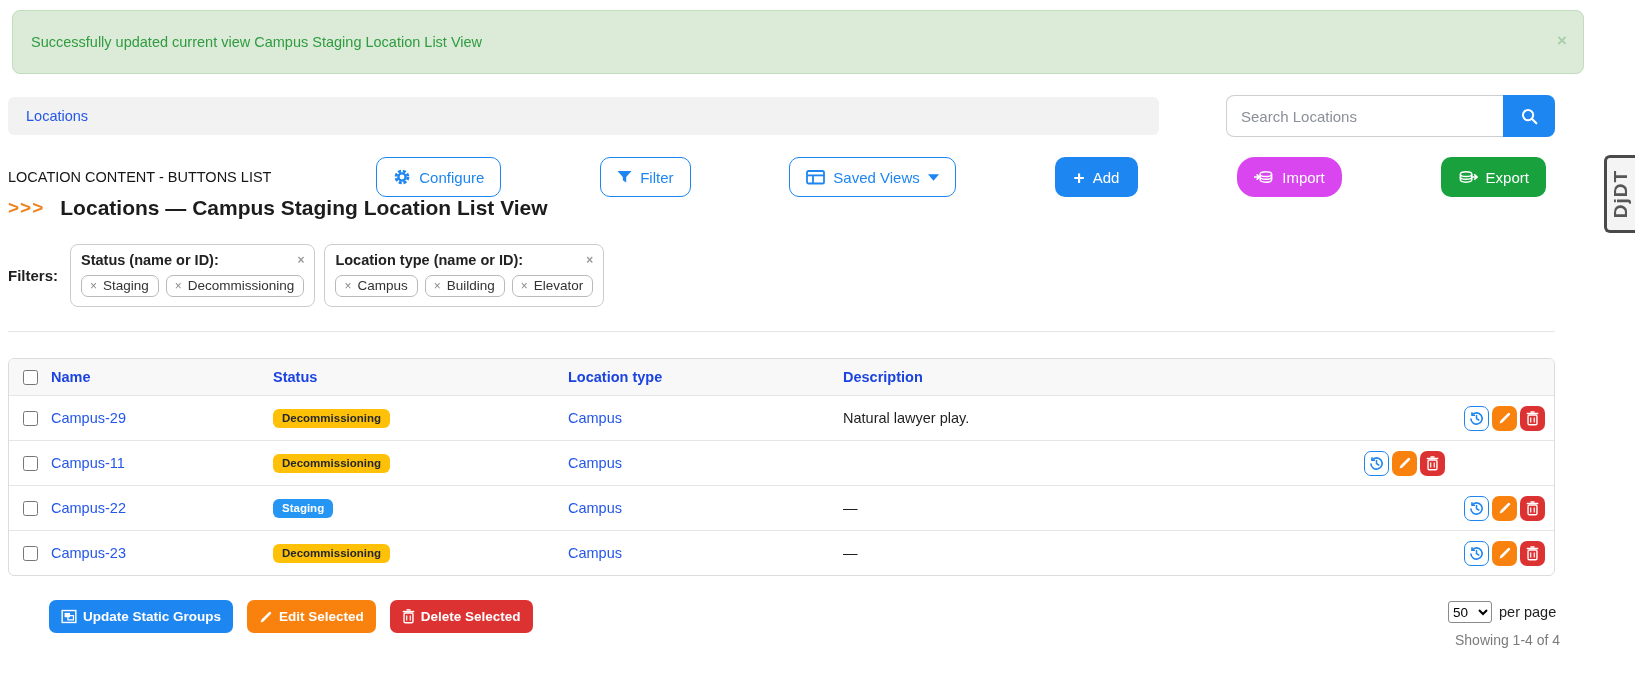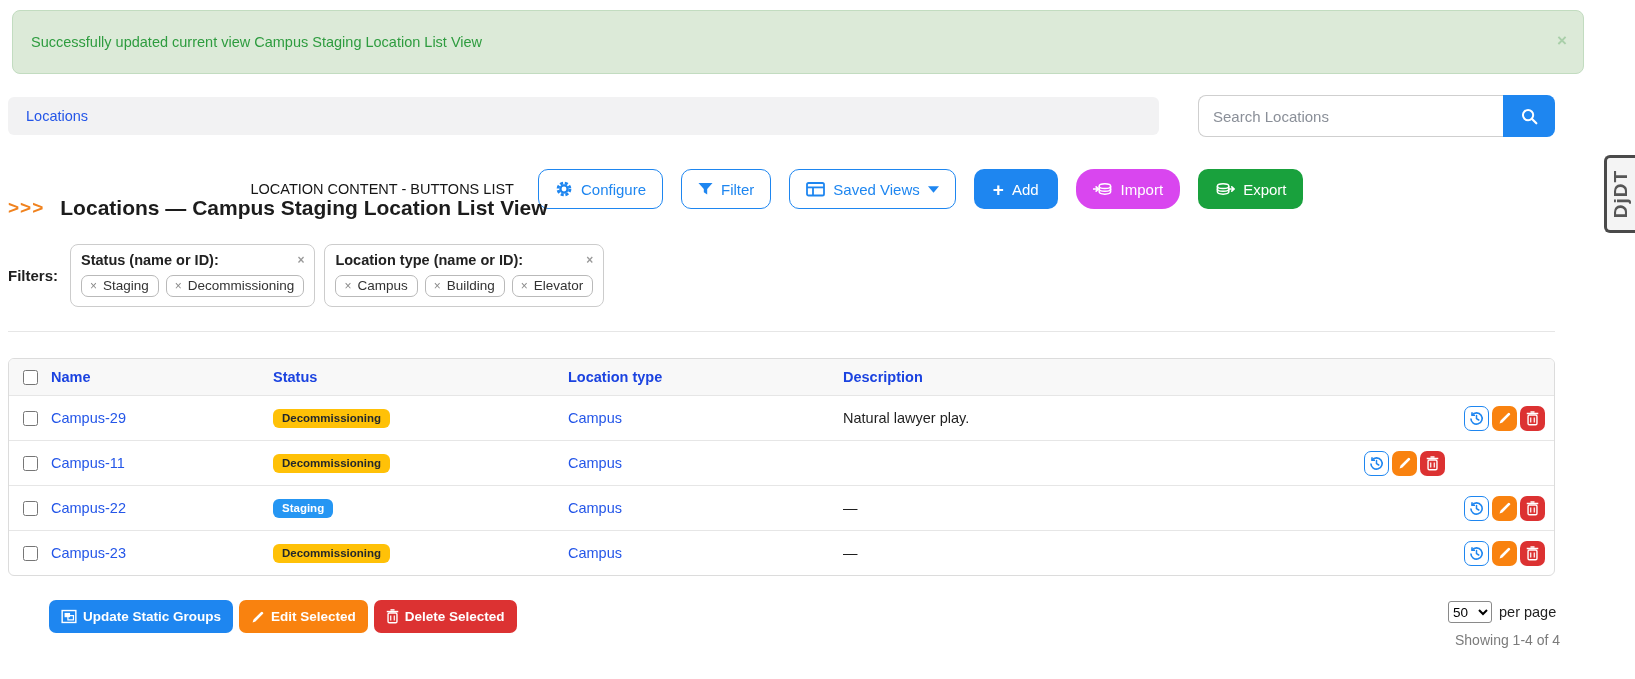--- a/index.html
+++ b/index.html
@@ -10,28 +10,28 @@
     background:#dcead8; border:1px solid #c2dcc0; border-radius:8px;
     display:flex; align-items:center; padding:0 18px; color:#2e9c3f; font-size:14.5px; }
   .alert-close { position:absolute; right:16px; top:20px; color:#a9cfa9; font-weight:bold; font-size:17px; cursor:pointer; }
 
   
   .crumb-bar { position:absolute; left:8px; top:97px; width:1151px; height:38px;
     background:#f2f2f3; border-radius:6px; display:flex; align-items:center; padding:0 18px; }
   .crumb-bar a { color:#2456e8; text-decoration:none; font-size:14.5px; }
   .search-group { position:absolute; left:1198px; top:95px; width:357px; height:42px; display:flex; }
   .search-group input { flex:1; border:1px solid #cfcfcf; border-right:none; border-radius:8px 0 0 8px;
-    padding:0 14px; font-size:15px; font-family:inherit; color:#444; outline:none; }
+    padding:0 14px; font-size:15px; font-family:inherit; color:#444; outline:none;margin-left:28px; }
   .search-group input::placeholder { color:#8a8f98; }
   .search-btn { width:52px; border:none; background:#1e86f0; border-radius:0 8px 8px 0;
     display:flex; align-items:center; justify-content:center; cursor:pointer; }
 
   
-  .btn-row { position:absolute; top:168px; left:8px; width:1538px; height:42px;
-    display:flex; justify-content:center; align-items:center; gap:18px; }
+  .btn-row { position:absolute; top:156px; left:8px; width:1538px; height:42px;
+    display:flex; justify-content:space-between; align-items:center; gap:18px; }
   .btn-row-label { font-size:14.5px; color:#161616; margin-right:6px; white-space:nowrap; }
   .btn { height:40px; border-radius:10px; display:flex; align-items:center; gap:8px;
     padding:0 16px; font-size:15px; cursor:pointer; border:1px solid transparent; background:#fff; font-family:inherit; }
   .btn-outline { border-color:#1e86f0; color:#1e86f0; }
   .btn-add { background:#1e86f0; color:#fff; padding:0 18px; }
   .btn-import { background:#d946ef; color:#fff;border-radius:18px; }
   .btn-export { background:#19a13d; color:#fff; }
   .plus-glyph { font-size:19px; font-weight:bold; line-height:1; }
 
   
@@ -65,21 +65,21 @@
   .badge { display:inline-block; padding:3px 9px 4px 9px; border-radius:6px; font-size:11.5px; font-weight:bold; cursor:pointer; }
   .badge[data-status="Decommissioning"] { background:#ffc107; color:#24282c; }
   .badge[data-status="Staging"] { background:#2596f3; color:#fff; }
   .cell-actions { display:flex; justify-content:flex-end; padding-right:9px; gap:3px; }
   .act { width:25px; height:25px; border-radius:7px; display:flex; align-items:center; justify-content:center; cursor:pointer; border:none; background:transparent; }
   .act-log { border:1px solid #1e86f0; background:#fff; }
   .act-edit { background:#f9820f; }
   .act-del { background:#dc3232; }
 
   
-  .bulk-row { position:absolute; left:8px; top:600px; display:flex; gap:6px;padding-left:41px; }
+  .bulk-row { position:absolute; left:8px; top:600px; display:flex; gap:14px;padding-left:41px; }
   .bulk { height:33px; border:none; border-radius:7px; color:#fff; display:flex; align-items:center; gap:6px;
     padding:0 12px; font-size:13.5px; font-weight:bold; font-family:inherit; cursor:pointer; }
   .bulk-update { background:#1e86f0; }
   .bulk-edit { background:#f9820f; }
   .bulk-del { background:#dc3232; }
 
   
   .pager { position:absolute; top:601px; left:1448px; display:flex; align-items:center; gap:7px; }
   .pager select { width:44px; height:22px; font-size:13.5px; font-family:inherit; border:1px solid #8a8a8a; border-radius:3px; background:#fff; cursor:pointer; }
   .pager .pp { font-size:14.5px; }

